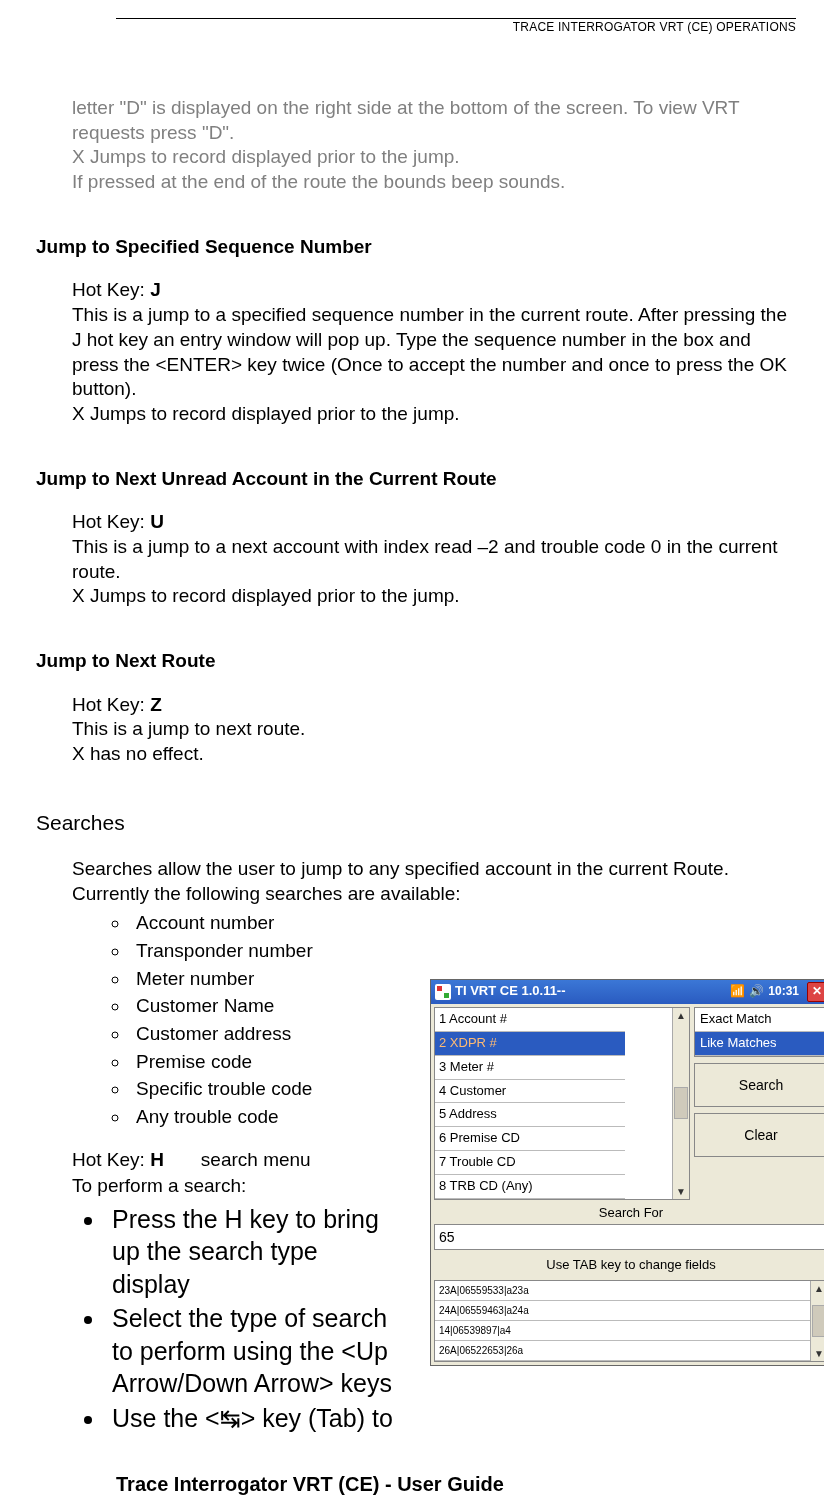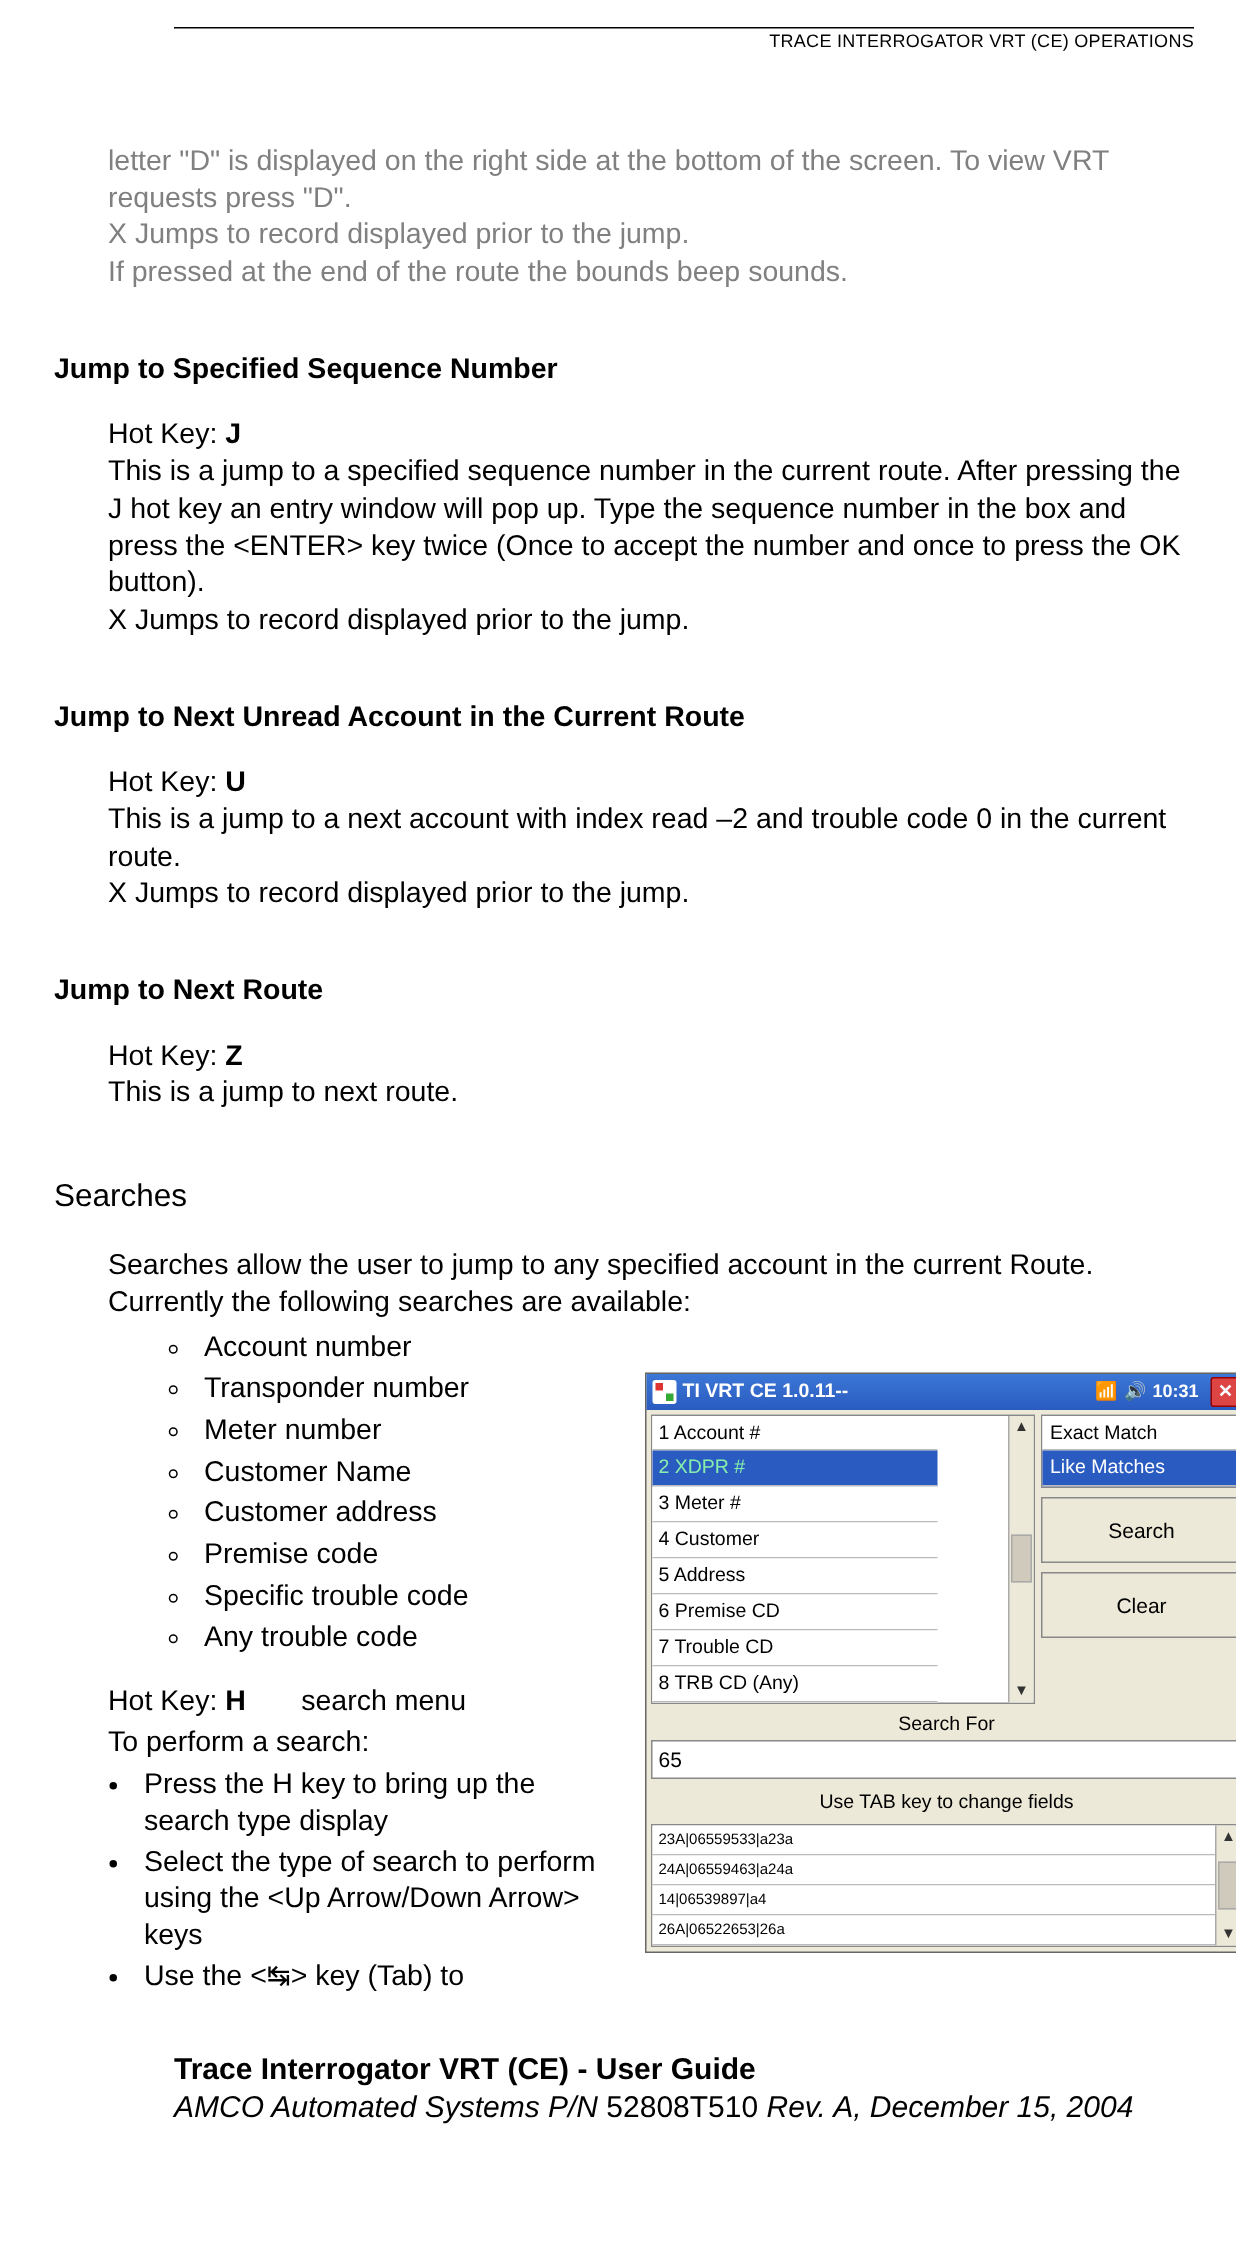--- a/index.html
+++ b/index.html
@@ -65,22 +65,22 @@
     font-size: 19px;
     line-height: 1.35;
     padding-left: 6px;
   }
   .bul-list {
     list-style-type: disc;
     margin: 4px 0 0 0;
     padding-left: 18px;
   }
   .bul-list li {
-    margin: 2px 0;
-    font-size: 19px;
+    margin: 2px 16px;
+    font-size: 25px;
     line-height: 1.3;
     padding-left: 6px;
   }
   .hk-line { margin-top: 18px; }
   .hk-line b { font-weight: bold; }
   .after-hk { margin-top: 2px; }
   
   .shot {
     width: 400px;
     border: 1px solid #666;
@@ -135,21 +135,21 @@
     background:#fff;
   }
   .list-item {
     border-bottom:1px solid #bbb;
     padding:3px 4px;
     font-size:13px;
     background:#fff;
   }
   .list-item.selected {
     background:#2a5bc0;
-    color:#86efac;
+    color:#fdba74;
   }
   .scroll {
     width:16px;
     background:#ece9d8;
     border-left:1px solid #aaa;
     display:flex; flex-direction:column;
     align-items:center;
     justify-content:space-between;
     font-size:10px;
     color:#333;
@@ -250,20 +250,21 @@
     <div class="indent2">
       <p class="para hotkey-label"><span>Hot Key: </span><b>U</b></p>
       <p class="para">This is a jump to a next account with index read –2 and trouble code 0 in the current route.</p>
       <p class="para">X Jumps to record displayed prior to the jump.</p>
     </div>
 
     <p class="section-title">Jump to Next Route</p>
     <div class="indent2">
       <p class="para hotkey-label"><span>Hot Key: </span><b>Z</b></p>
       <p class="para">This is a jump to next route.</p>
+      <p class="para">X has no effect.</p>
     </div>
 
     <p class="searches-title">Searches</p>
     <div class="indent2">
       <p class="para">Searches allow the user to jump to any specified account in the current Route. Currently the following searches are available:</p>
     </div>
 
     <div class="two-col indent2">
       <div class="left-col">
         <ul class="circ-list">

